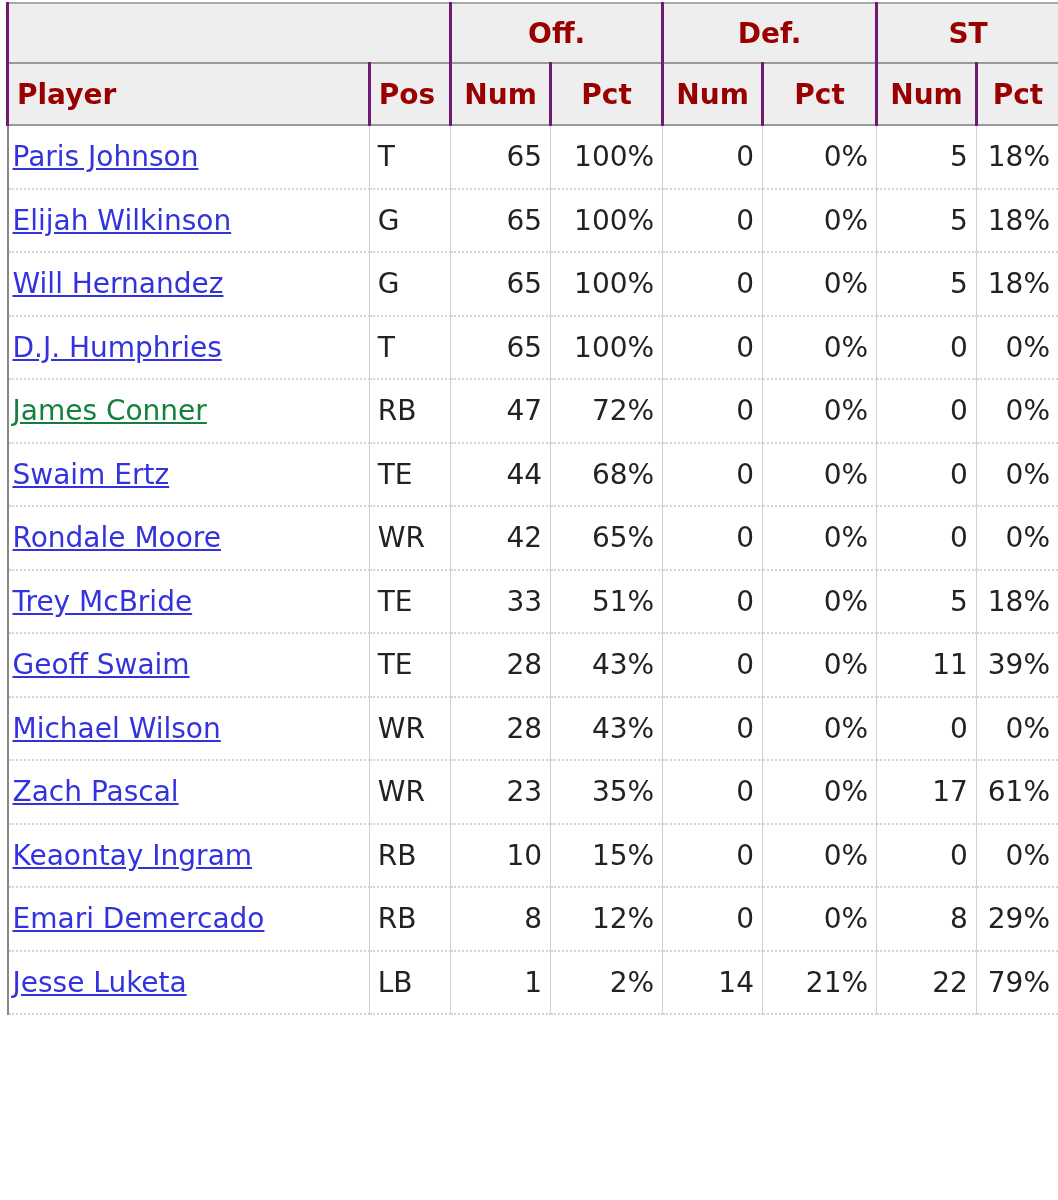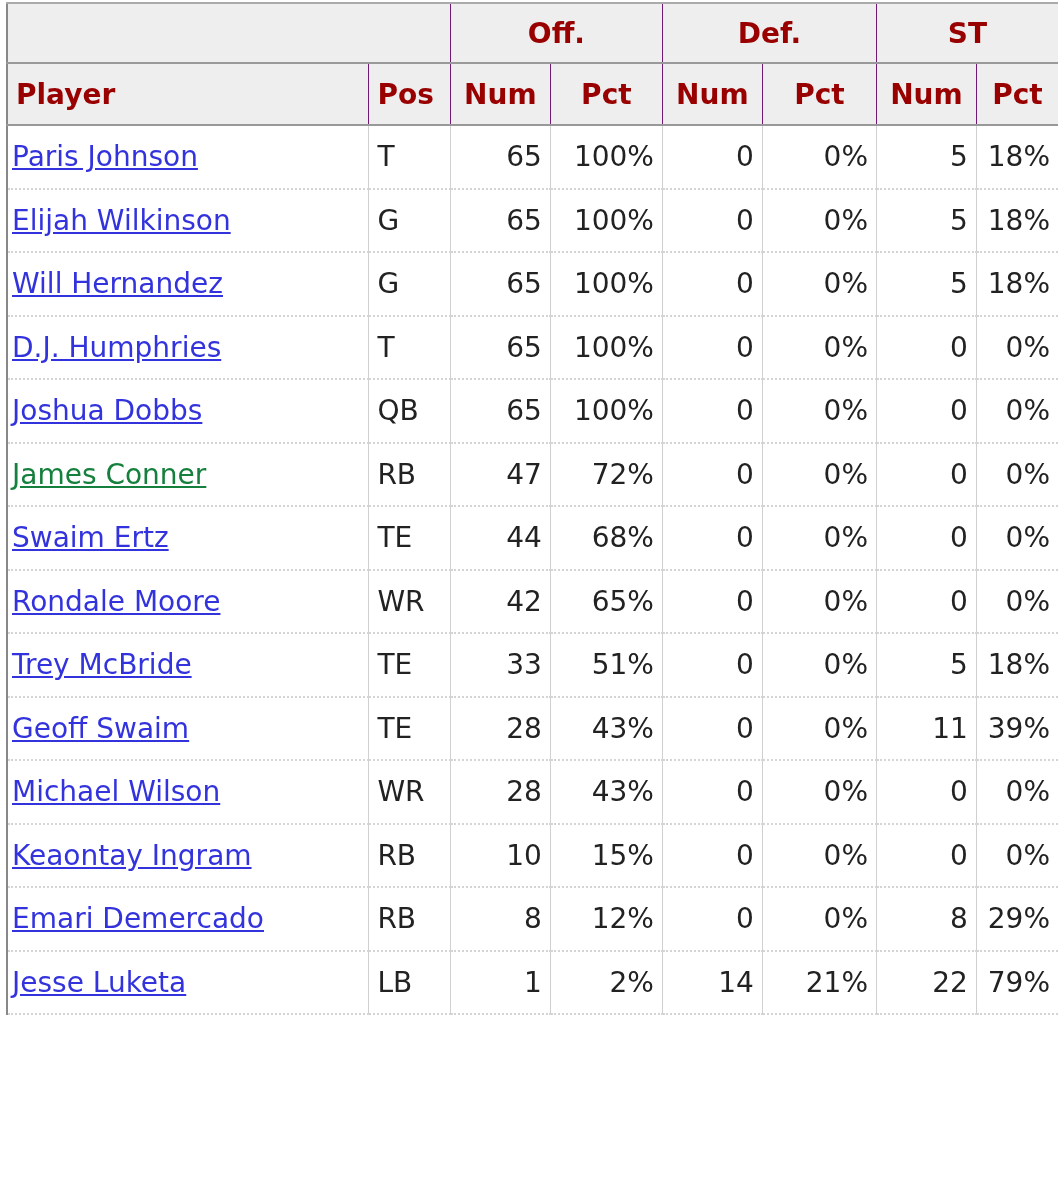--- a/index.html
+++ b/index.html
@@ -14,21 +14,21 @@
     width: 1052px;
     border-left: 2px solid #888;
     border-top: 2px solid #aaa;
   }
   th {
     background: #eeeeee;
     color: #990000;
     font-weight: bold;
     height: 60px;
     padding: 0 8px;
-    border-left: 1px solid #701a75;
+    border-left: 3px solid #701a75;
   }
   thead tr.over th { height: 58px; border-bottom: 2px solid #999; }
   thead tr.sub th { height: 60px; border-bottom: 2px solid #999; }
   th.left { text-align:left;margin-top:48px; }
   td {
     height: 61.5px;
     padding: 0 8px;
     border-left: 1px solid #d0d0d0;
     border-bottom: 2px dotted #d4d4d4;
     text-align: right;
@@ -113,30 +113,20 @@
         <td class="player"><a href="#">D.J. Humphries</a></td>
         <td class="pos">T</td>
         <td>65</td>
         <td>100%</td>
         <td>0</td>
         <td>0%</td>
         <td>0</td>
         <td>0%</td>
       </tr>
       <tr>
-        <td class="player"><a href="#">Joshua Dobbs</a></td>
-        <td class="pos">QB</td>
-        <td>65</td>
-        <td>100%</td>
-        <td>0</td>
-        <td>0%</td>
-        <td>0</td>
-        <td>0%</td>
-      </tr>
-      <tr>
         <td class="player"><a href="#" class="visited">James Conner</a></td>
         <td class="pos">RB</td>
         <td>47</td>
         <td>72%</td>
         <td>0</td>
         <td>0%</td>
         <td>0</td>
         <td>0%</td>
       </tr>
       <tr>
@@ -181,20 +171,30 @@
       </tr>
       <tr>
         <td class="player"><a href="#">Michael Wilson</a></td>
         <td class="pos">WR</td>
         <td>28</td>
         <td>43%</td>
         <td>0</td>
         <td>0%</td>
         <td>0</td>
         <td>0%</td>
+      </tr>
+      <tr>
+        <td class="player"><a href="#">Zach Pascal</a></td>
+        <td class="pos">WR</td>
+        <td>23</td>
+        <td>35%</td>
+        <td>0</td>
+        <td>0%</td>
+        <td>17</td>
+        <td>61%</td>
       </tr>
       <tr>
         <td class="player"><a href="#">Keaontay Ingram</a></td>
         <td class="pos">RB</td>
         <td>10</td>
         <td>15%</td>
         <td>0</td>
         <td>0%</td>
         <td>0</td>
         <td>0%</td>

